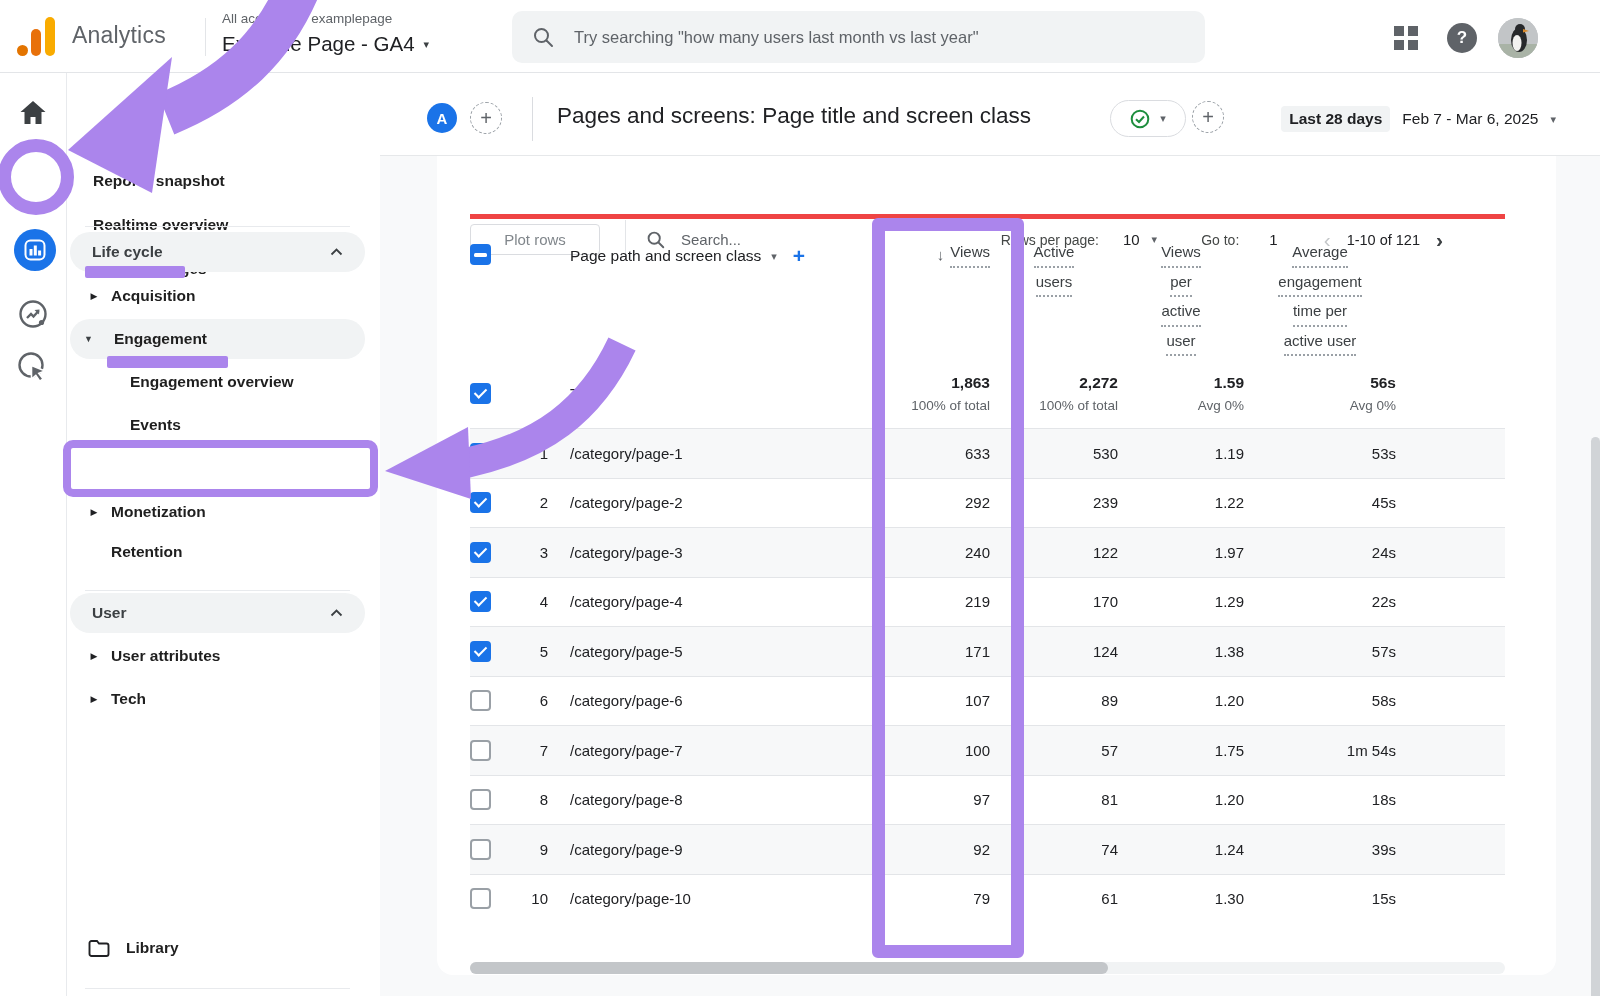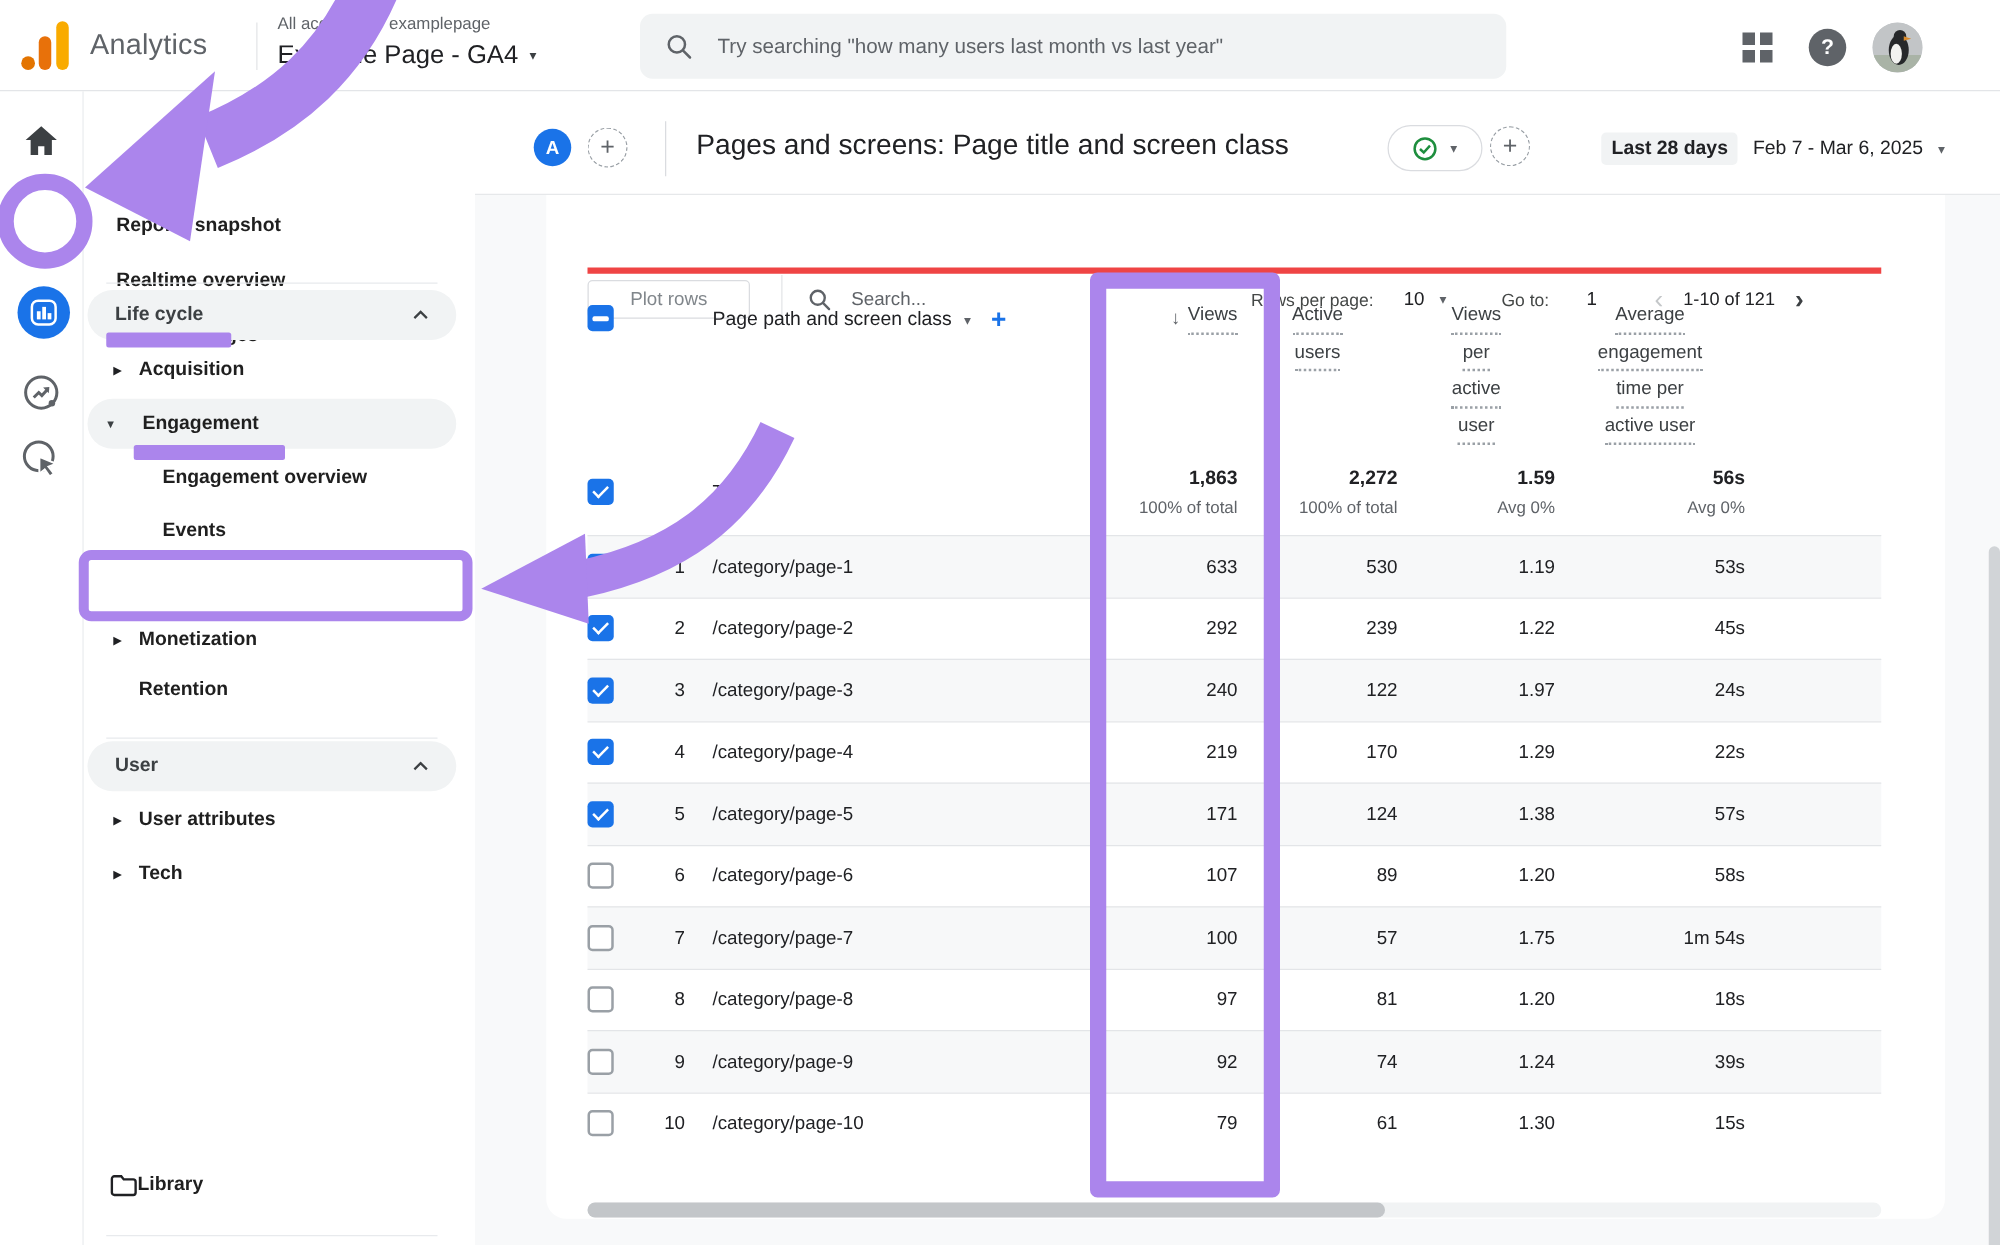--- a/index.html
+++ b/index.html
@@ -31,21 +31,21 @@
   .rail-ic { position:absolute; left:50%; transform:translateX(-50%); }
   .reports-circle { position:absolute; left:14px; top:156px; width:42px; height:42px; border-radius:50%; background:#1a73e8; display:flex; align-items:center; justify-content:center; }
   
   .sidenav { position:absolute; left:67px; top:73px; width:313px; height:923px; background:#fff; z-index:5; font-size:15.5px; font-weight:bold; color:#1f1f1f; }
   .nav-item { position:absolute; height:36px; line-height:36px; white-space:nowrap; }
   .nav-pill { position:absolute; left:3px; width:295px; height:40px; border-radius:20px; background:#f1f3f4; display:flex; align-items:center; padding:0 22px; color:#3c4043; }
   .nav-pill .grow { flex:1; }
   .tri { position:absolute; font-size:9px; color:#202124; width:18px; text-align:center; }
   .nav-div { position:absolute; left:18px; width:265px; height:1px; background:#e8eaed; }
   .sel-pill { position:absolute; left:6px; width:295px; height:39px; border-radius:20px; background:#e8f0fe; color:#1a73e8; display:flex; align-items:center; padding:0 0 0 63px; white-space:nowrap; overflow:hidden; }
-  .lib-row { position:absolute; left:21px; display:flex; align-items:center; height:36px; }
+  .lib-row { position:absolute; left:21px; display:flex; align-items:center; gap:16px; height:36px; }
   
   .main-hdr { position:absolute; left:380px; top:73px; width:1220px; height:83px; background:#fff; border-bottom:1px solid #e6e8ea; z-index:4; }
   .a-circle { position:absolute; left:47px; top:30px; width:30px; height:30px; border-radius:50%; background:#1a73e8; color:#fff; font-size:15px; font-weight:bold; display:flex; align-items:center; justify-content:center; }
   .dash-plus { position:absolute; width:32px; height:32px; border:1.6px dashed #9aa0a6; border-radius:50%; color:#5f6368; font-size:20px; display:flex; align-items:center; justify-content:center; }
   .hdr-vdiv { position:absolute; left:152px; top:24px; width:1px; height:44px; background:#dadce0; }
   .rep-title { position:absolute; left:177px; top:30px; font-size:22.5px; color:#202124; white-space:nowrap; }
   .ok-pill { position:absolute; left:730px; top:27px; width:76px; height:37px; border:1px solid #dadce0; border-radius:19px; display:flex; align-items:center; justify-content:center; gap:10px; background:#fff; }
   .date-blk { position:absolute; right:44px; top:33px; display:flex; align-items:center; gap:12px; font-size:15.5px; color:#202124; }
   .date-chip { background:#f1f3f4; border-radius:4px; padding:4px 8px; font-weight:bold; }
   .content-bg { position:absolute; left:380px; top:156px; width:1220px; height:840px; background:#f8f9fa; z-index:1; }

